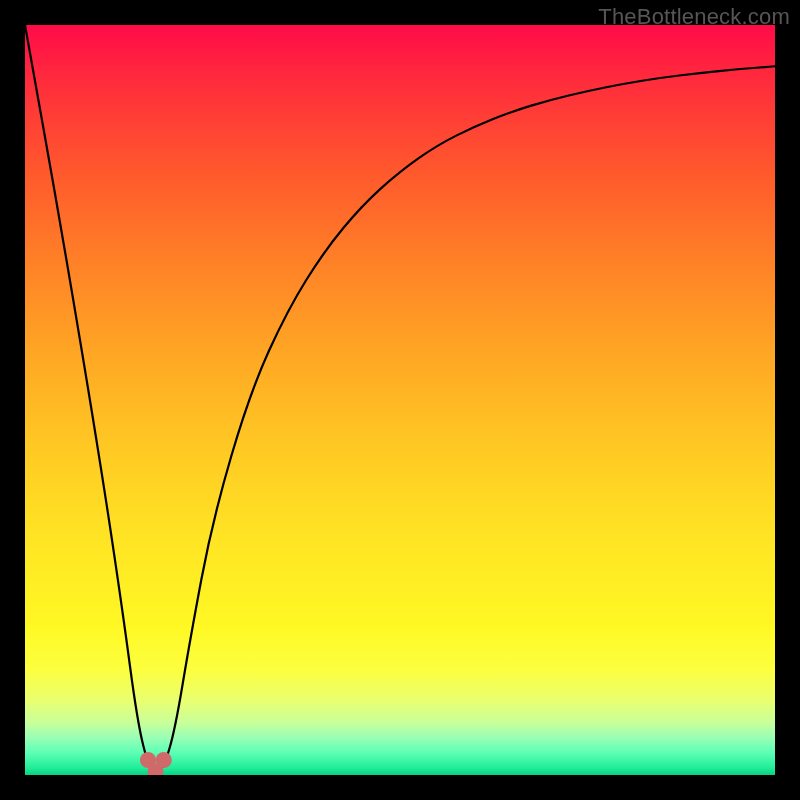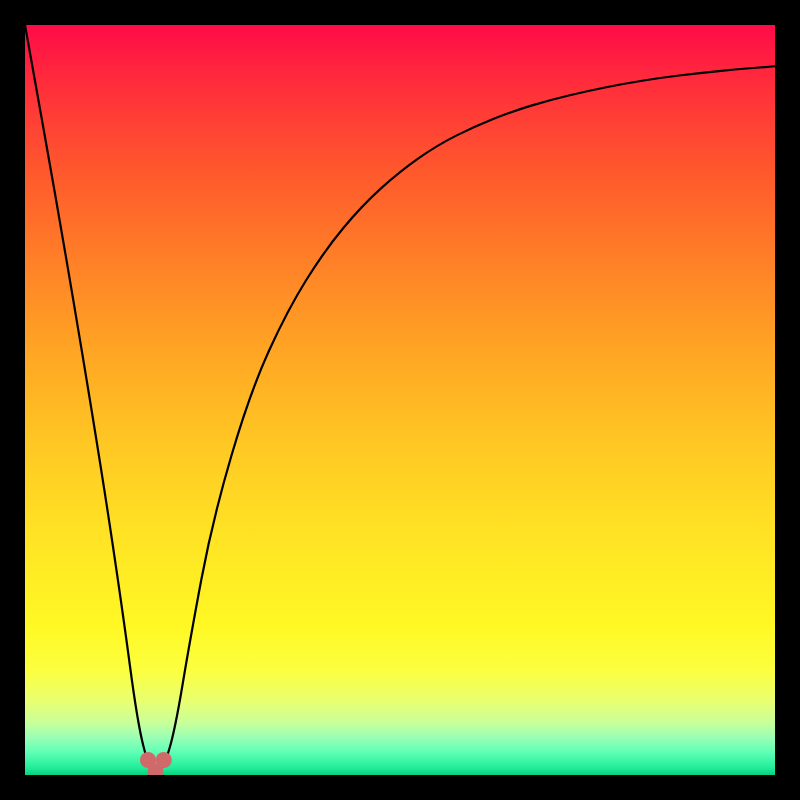--- a/index.html
+++ b/index.html
@@ -82,13 +82,14 @@
     <svg class="curve" viewBox="0 0 750 750" preserveAspectRatio="none">
       <path id="curve-path" fill="none" stroke="#000000" stroke-width="2.2" d="M 0.00 0.00 Q 0.00 0.00 18.75 105.00 Q 37.50 210.00 56.25 322.50 Q 75.00 435.00 86.25 510.00 Q 97.50 585.00 105.00 641.25 Q 112.50 697.50 118.13 720.00 Q 123.75 742.50 127.50 745.13 Q 131.25 747.75 135.00 745.13 Q 138.75 742.50 144.38 723.75 Q 150.00 705.00 157.50 660.00 Q 165.00 615.00 176.25 555.00 Q 187.50 495.00 206.25 431.25 Q 225.00 367.50 243.75 326.25 Q 262.50 285.00 281.25 255.00 Q 300.00 225.00 318.75 202.50 Q 337.50 180.00 356.25 163.13 Q 375.00 146.25 393.75 133.13 Q 412.50 120.00 431.25 110.63 Q 450.00 101.25 468.75 93.75 Q 487.50 86.25 506.25 80.63 Q 525.00 75.00 543.75 70.50 Q 562.50 66.00 581.25 62.25 Q 600.00 58.50 618.75 55.50 Q 637.50 52.50 656.25 50.25 Q 675.00 48.00 693.75 46.13 Q 712.50 44.25 731.25 42.75 T 750.00 41.25"></path>
       <g id="marker-group">
           <circle cx="123.00" cy="735.00" r="8" fill="#d06a6a"></circle>
           <circle cx="130.50" cy="746.25" r="8" fill="#d06a6a"></circle>
           <circle cx="138.75" cy="735.00" r="8" fill="#d06a6a"></circle>
         </g>
     </svg>
   </div>
 
+  <div class="watermark">TheBottleneck.com</div>
 </div>
 
 </body></html>

